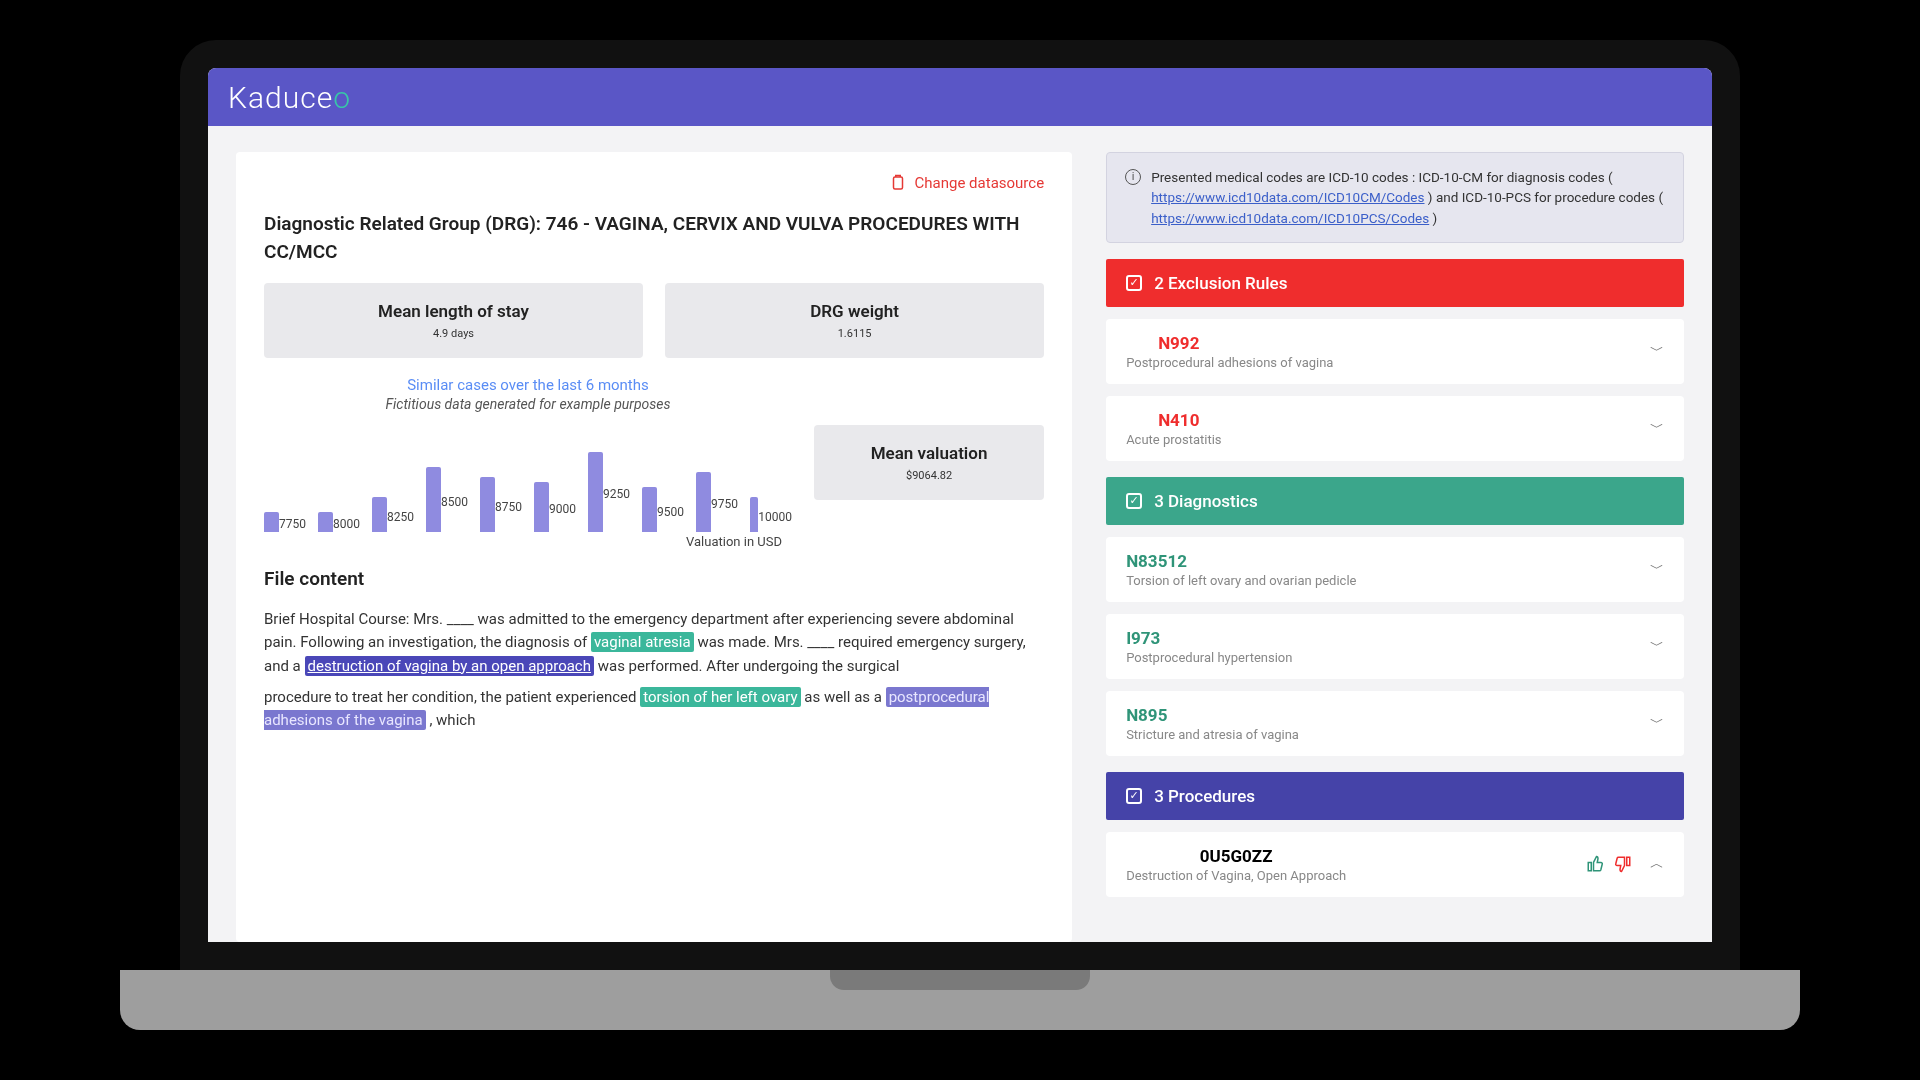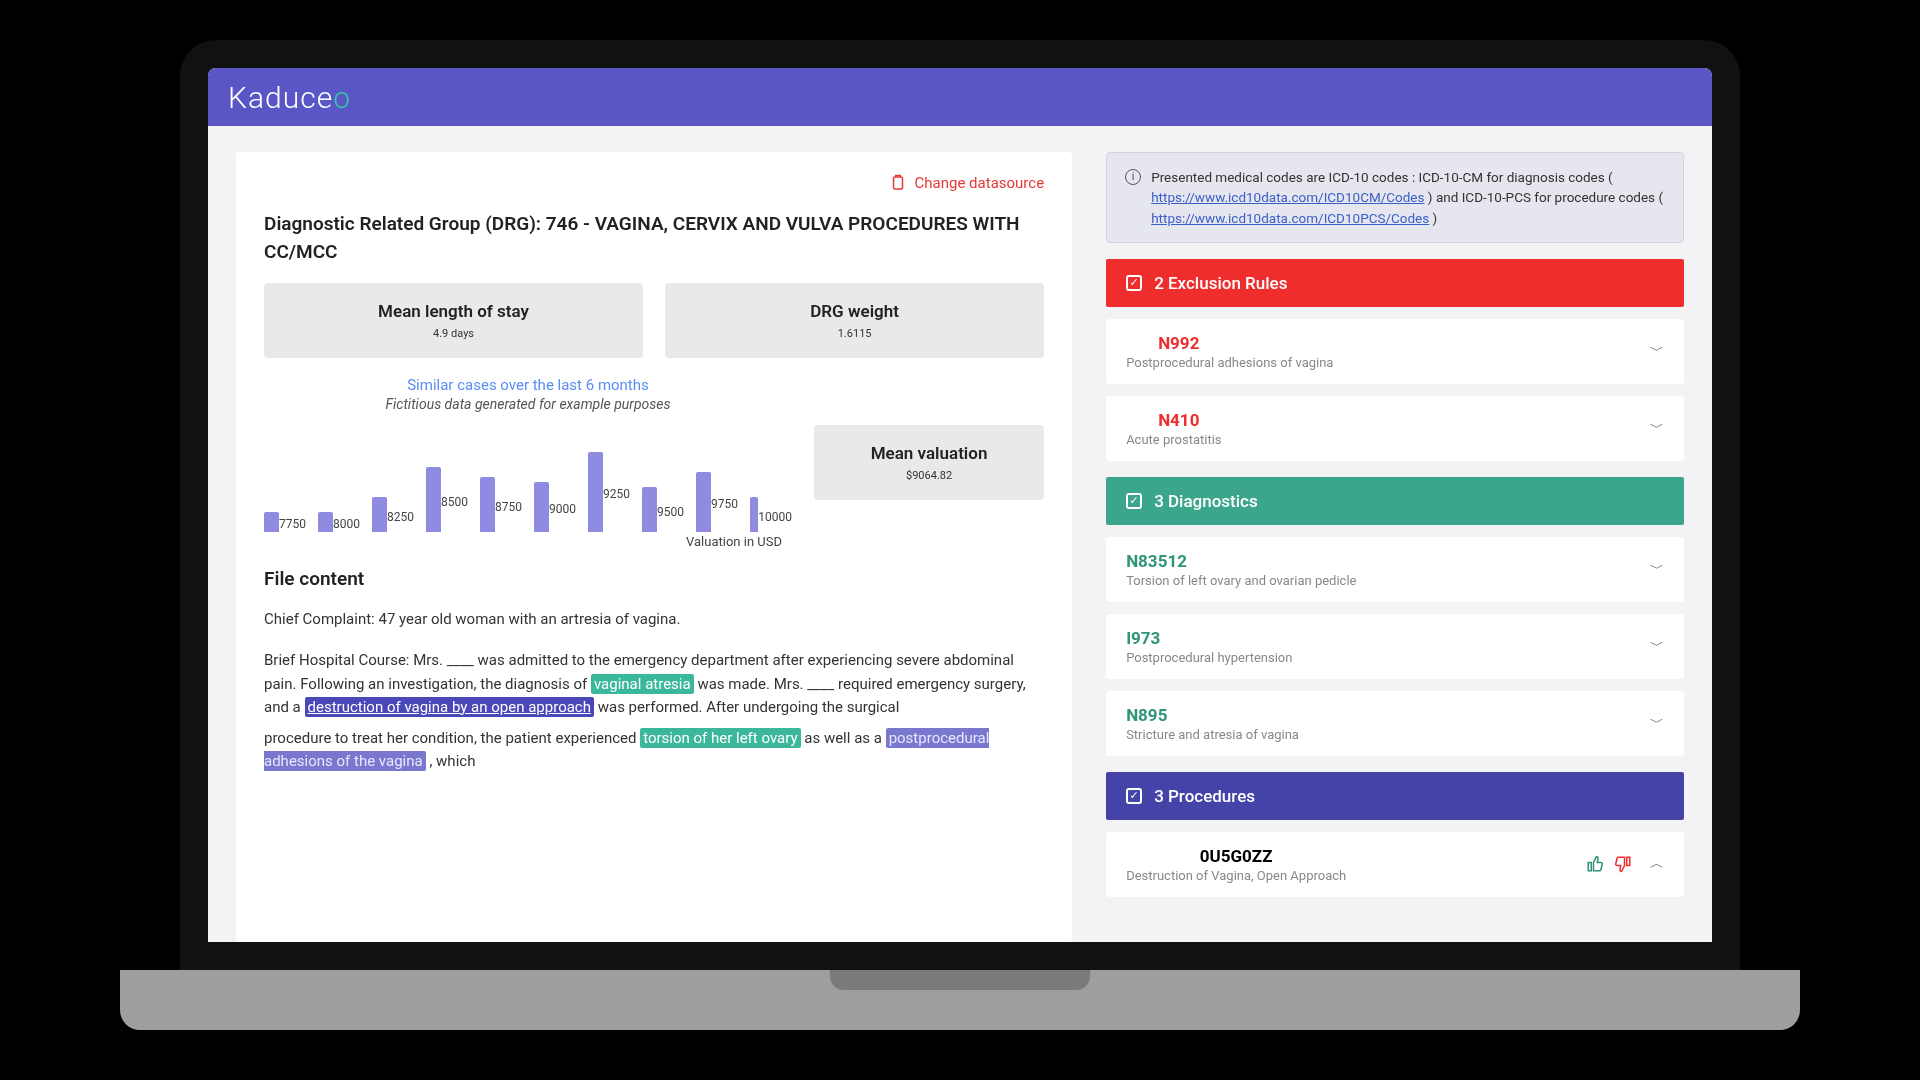--- a/index.html
+++ b/index.html
@@ -273,21 +273,20 @@
               <div class="xlabel">Valuation in USD</div>
             </div>
             <div class="stat-box narrow" style="align-self:center;">
               <div class="stat-label">Mean valuation</div>
               <div class="stat-val">$9064.82</div>
             </div>
           </div>
 
           <div class="section-h">File content</div>
 
-          <div class="body-text">Chief Complaint: 47 year old woman with an artresia of vagina.</div>
 
           <div class="body-text">
             <span>Brief Hospital Course: Mrs. ____ was admitted to the emergency department after experiencing severe abdominal pain. Following an investigation, the diagnosis of </span>
             <span class="hl-teal">vaginal atresia</span>
             <span> was made. Mrs. ____ required emergency surgery, and a </span>
             <span class="hl-indigo">destruction of vagina by an open approach</span>
             <span> was performed. After undergoing the surgical</span>
           </div>
           <div class="body-text" style="margin-top:-10px;">
             <span>procedure to treat her condition, the patient experienced </span>

